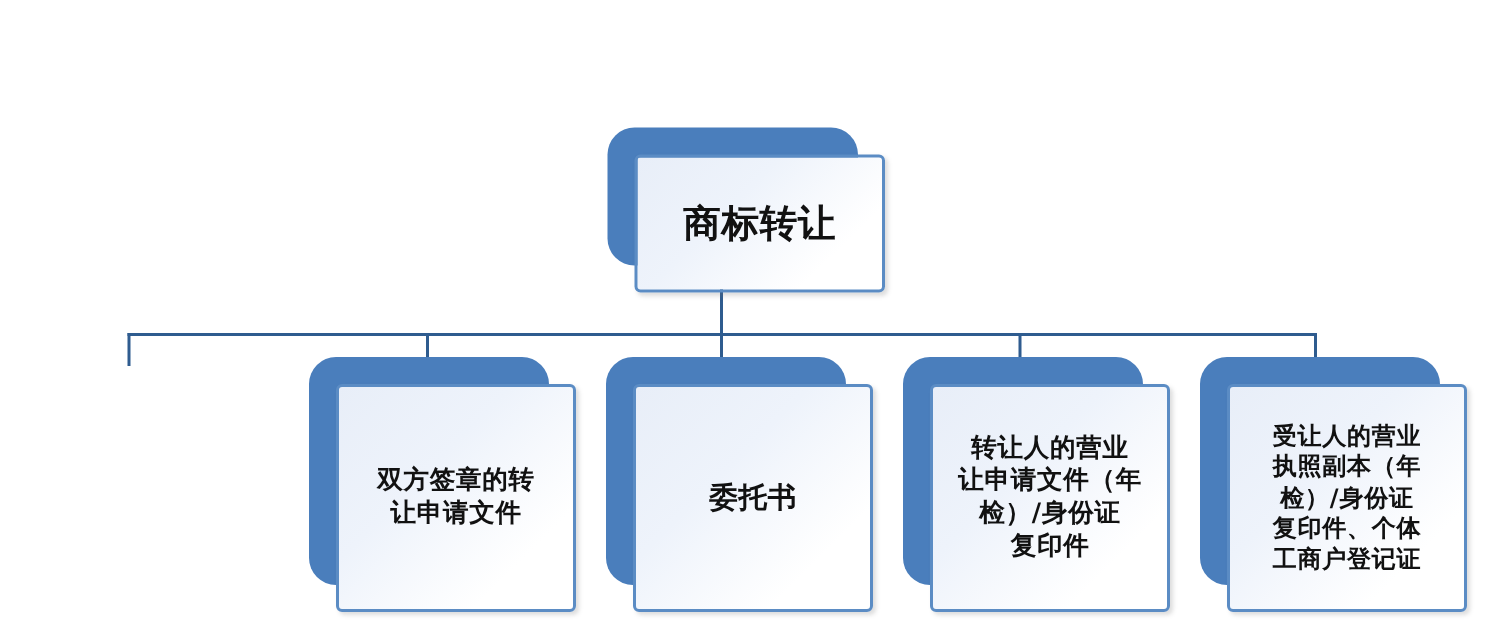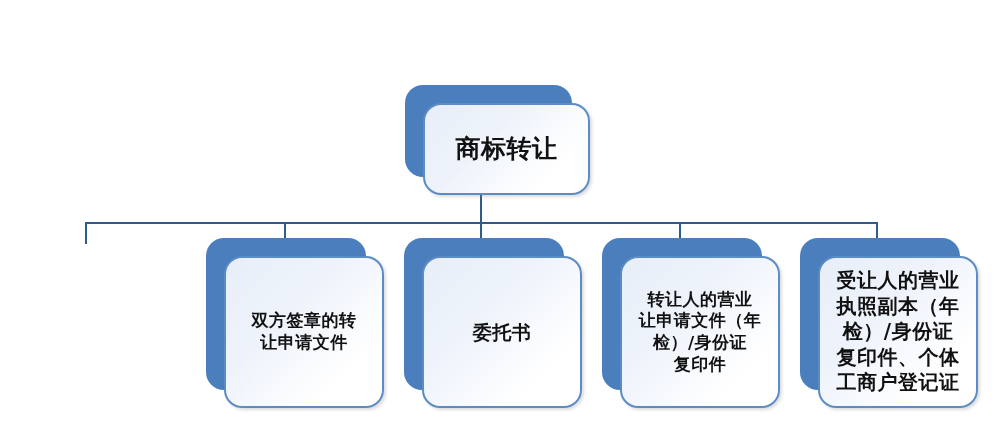--- a/index.html
+++ b/index.html
@@ -39,21 +39,21 @@
     border-radius: 18px;
   }
   .node .card {
     position: absolute;
     left: 18px;
     top: 18px;
     width: 100%;
     height: 100%;
     box-sizing: border-box;
     border: 2px solid #5b8cc4;
-    border-radius: 18px;
+    border-radius: 4px;
     background: linear-gradient(135deg, #e8eef8 0%, #eef3fb 38%, #ffffff 78%, #ffffff 100%);
     display: flex;
     align-items: center;
     justify-content: center;
     padding: 4px 10px;
     box-shadow: 2px 2px 3px rgba(120,120,120,0.25);
   }
   .node .label {
     color: #111111;
     text-align: center;
@@ -72,21 +72,21 @@
   .child { top: 238px; width: 160px; height: 152px; }
   .child .label { font-size: 17px; }
 
   #node-child-0 { left: 8px; }
   #node-child-1 { left: 206px; }
   #node-child-2 { left: 404px; }
   #node-child-3 { left: 602px; }
   #node-child-4 { left: 800px; }
 
   #node-child-2 .label { font-size: 19px; text-align: center; }
-  #node-child-4 .label { font-size: 20px; }
+  #node-child-4 .label { font-size: 16px; }
 </style>
 </head>
 <body>
 
 <div id="diagram">
 
   <div class="conn-v" style="left:480px; top:177px; height:47px;"></div>
 
   <div class="conn-h" style="left:85px; top:222px; width:793px;"></div>
 

